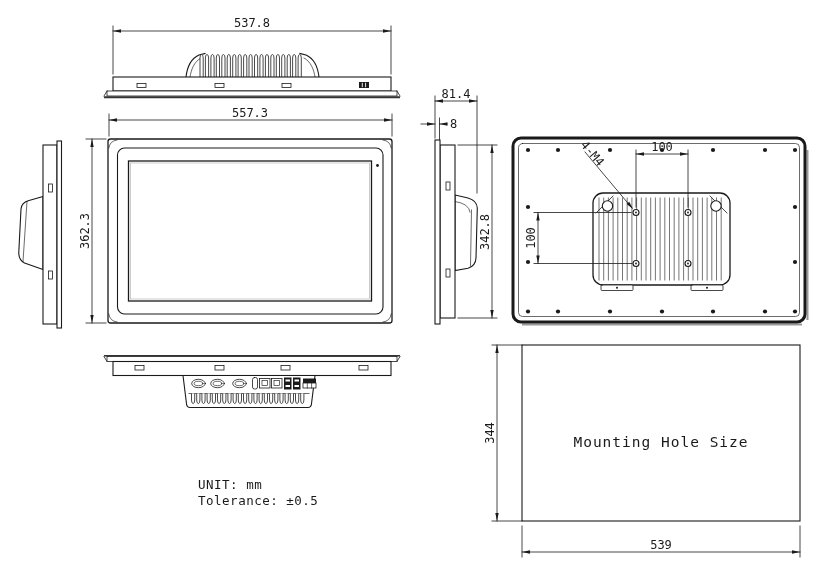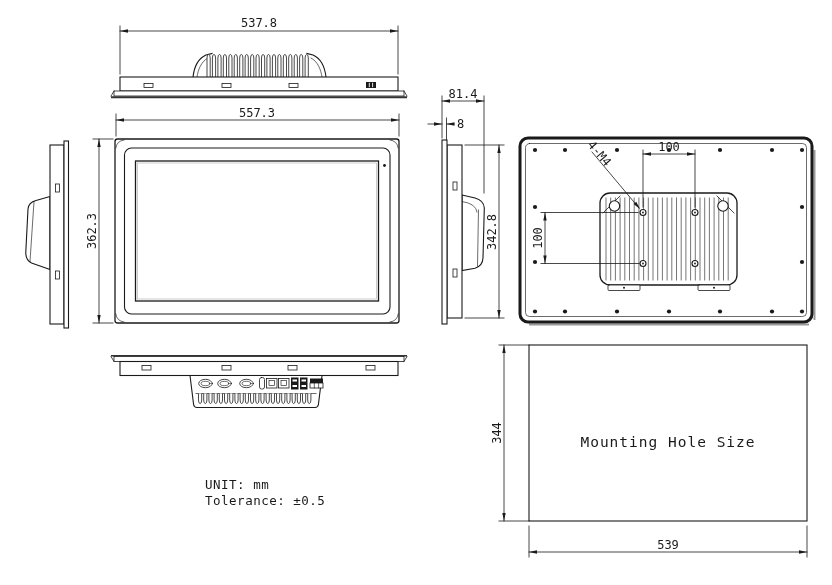--- a/index.html
+++ b/index.html
@@ -1,16 +1,16 @@
 <!DOCTYPE html>
 <html><head>
 <meta charset="utf-8">
 <style>
   html,body{margin:0;padding:0;background:#fff;}
-  #stage{width:744px;height:585px;position:relative;background:#fff;padding-left:7px;}
+  #stage{width:744px;height:585px;position:relative;background:#fff;}
   svg{display:block;}
   .ln{stroke:#1a1a1a;fill:none;stroke-width:1.1;stroke-linecap:square;}
   .fw{fill:#ffffff;}
   .thin{stroke-width:.65;}
   .med{stroke-width:1.3;}
   .dim{stroke-width:.8;}
   .thick{stroke-width:3;}
   .shadow{stroke:#999;stroke-width:2;fill:none;}
   .dark{fill:#1a1a1a;stroke:none;}
   text{font-family:"DejaVu Sans Mono","Liberation Mono",monospace;fill:#1a1a1a;}

